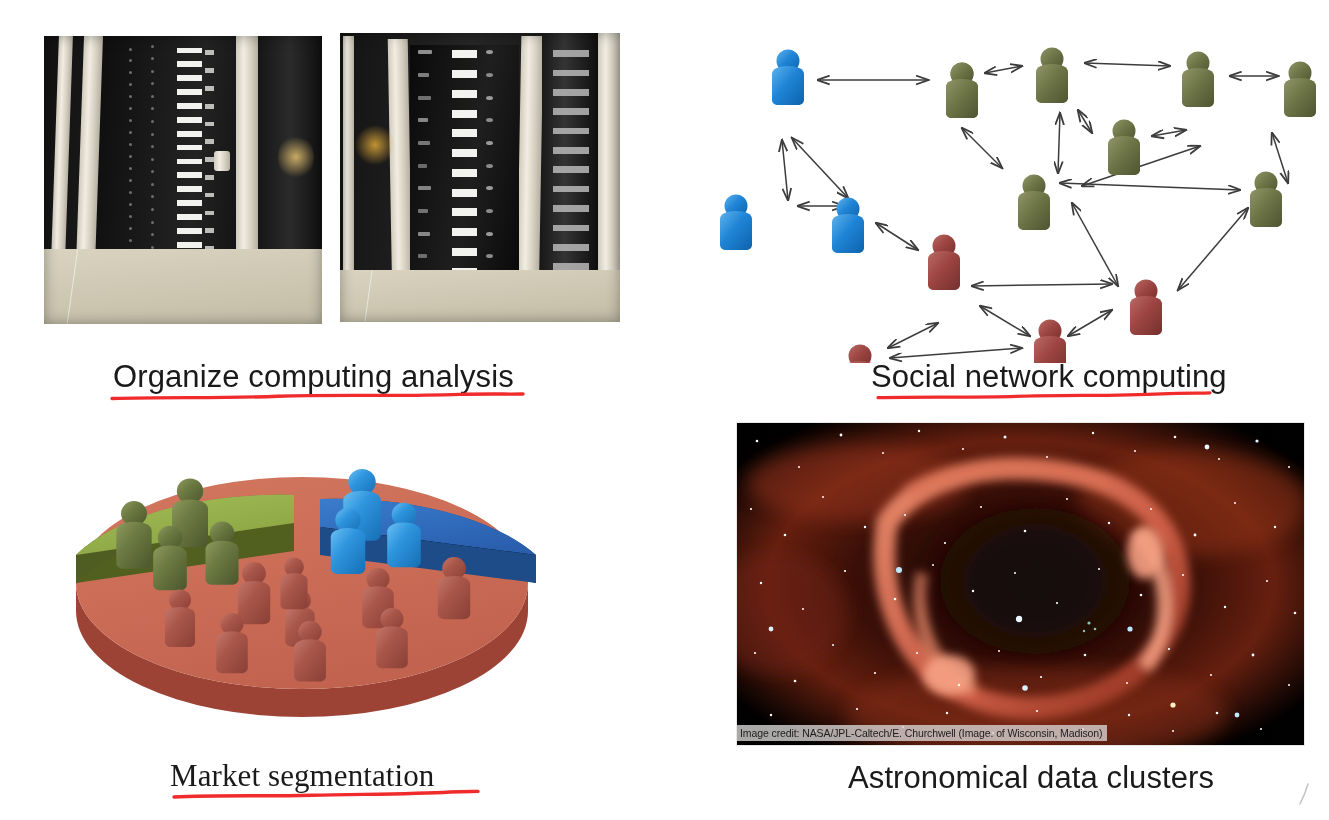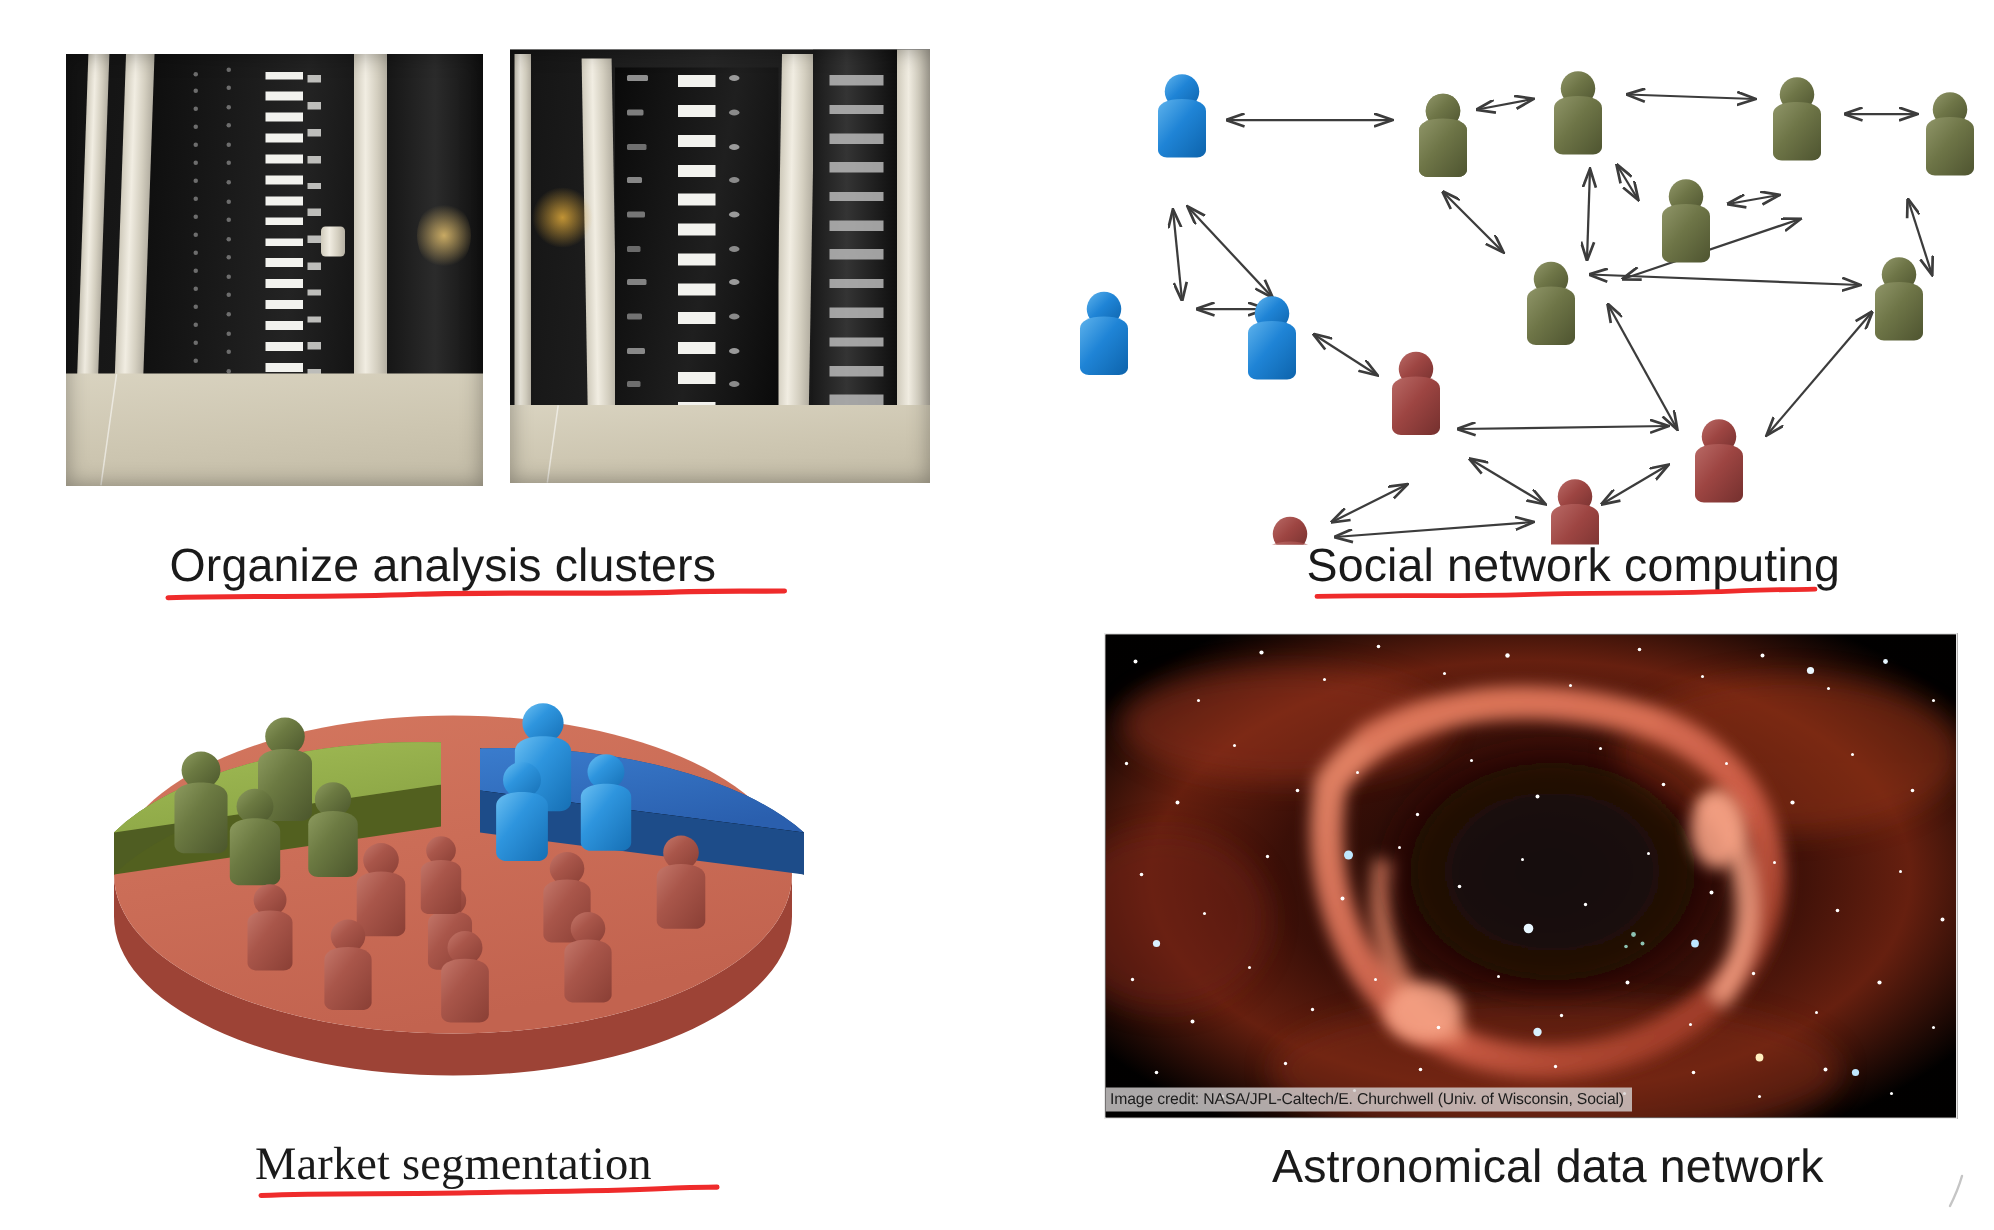--- a/index.html
+++ b/index.html
@@ -261,21 +261,21 @@
         <div class="slot" style="height:3%;background:#b9b9b9"></div>
       <div class="slot" style="height:3%;background:#b9b9b9"></div>
         <div class="slot" style="height:3%;background:#b9b9b9"></div>
     </div>
     <div class="frame-post" style="left:92%;top:0;width:8%;height:100%;"></div>
     <div class="glow" style="left:5%;top:32%;width:42px;height:40px;background:radial-gradient(circle,rgba(235,178,60,.8),rgba(235,178,60,0) 70%);"></div>
     <div class="floor" style="height:18%;"></div>
     <div class="blur-edge"></div>
   </div>
 
-  <div class="caption" style="left:113px;top:359px;">Organize analysis clusters</div>
+  <div class="caption" style="left:113px;top:359px;">Organize computing analysis</div>
   <div class="underline" style="left:110px;top:392px;width:415px;">
     <svg viewBox="0 0 415 9" preserveAspectRatio="none">
       <path d="M2,6.5 C60,4.8 110,6.6 168,4.2 C230,2.3 290,4.6 350,2.4 C375,1.7 400,2.3 413,2.0" fill="none" stroke="#ef2b2b" stroke-width="3.4" stroke-linecap="round"></path>
     </svg>
   </div>
 
   <div class="network">
     <svg viewBox="0 0 629 345">
       <defs>
         <linearGradient id="gBlue" x1="0" y1="0" x2="1" y2="1">
@@ -616,24 +616,24 @@
         <circle cx="470" cy="24" r="2.4" fill="#eaf7ff"></circle>
         <circle cx="436" cy="282" r="2.6" fill="#fff0c0"></circle>
         <circle cx="500" cy="292" r="2.4" fill="#bfe8ff"></circle>
       </g>
       <g fill="#a8f0e0" opacity=".8">
         <circle cx="352" cy="200" r="1.6"></circle>
           <circle cx="358" cy="206" r="1.3"></circle>
           <circle cx="347" cy="208" r="1.2"></circle>
       </g>
     </svg>
-    <div class="credit">Image credit: NASA/JPL-Caltech/E. Churchwell (Univ. of Wisconsin, Social)</div>
-  </div>
-
-  <div class="caption" style="left:848px;top:760px;">Astronomical data network</div>
+    <div class="credit">Image credit: NASA/JPL-Caltech/E. Churchwell (Image. of Wisconsin, Madison)</div>
+  </div>
+
+  <div class="caption" style="left:848px;top:760px;">Astronomical data clusters</div>
 
   <div class="corner-mark">
     <svg viewBox="0 0 14 24">
         <path d="M11,2 C9,9 6,16 3,22" fill="none" stroke="#8c8c8c" stroke-width="1.6" stroke-linecap="round"></path>
       </svg>
   </div>
 
 </div>
 
 </body></html>

